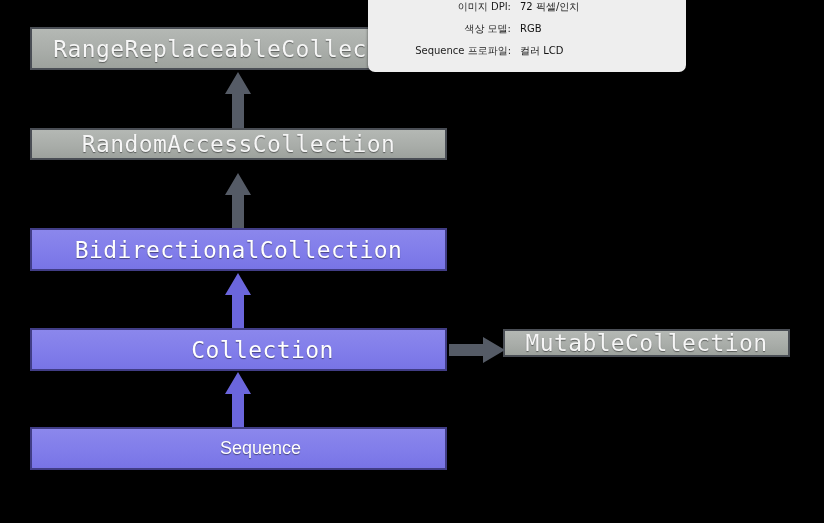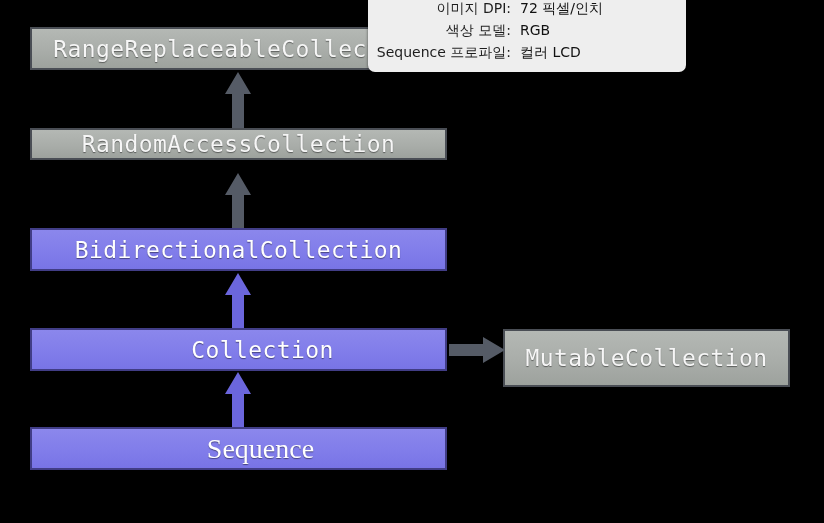--- a/index.html
+++ b/index.html
@@ -47,22 +47,22 @@
     color: #f6f6f6;
   }
 
   .node.purple {
     background: linear-gradient(to bottom, #8b87ec 0%, #817dea 55%, #7874e6 100%);
     border-color: #413d86;
     color: #ffffff;
   }
 
   .node.sans {
-    font-family: Liberation Serif, serif;
-    font-size: 28px;
+    font-family: Liberation Sans, sans-serif;
+    font-size: 18px;
     letter-spacing: 0px;
     padding-left: 44px;
   }
 
   
   .arrow {
     position: absolute;
   }
   .arrow svg { display: block; }
 
@@ -78,21 +78,21 @@
     border-bottom-right-radius: 7px;
     box-shadow: 0 1px 3px rgba(0,0,0,0.55);
     padding-top: 8px;
     box-sizing: border-box;
     font-family: "DejaVu Sans", "Liberation Sans", sans-serif;
   }
   .info-row {
     display: flex;
     align-items: baseline;
     height: 22px;
-    font-size: 14px;
+    font-size: 10px;
     color: #1c1c1c;
   }
   .info-label {
     width: 152px;
     text-align: right;
     padding-right: 9px;
     box-sizing: border-box;
     color: #1d1d1d;
     white-space: nowrap;
   }
@@ -115,21 +115,21 @@
   </div>
 
   <div class="node purple" id="node-2" style="left:30px; top:228px; width:417px; height:43px;">
     <span>BidirectionalCollection</span>
   </div>
 
   <div class="node purple" id="node-3" style="left:30px; top:328px; width:417px; height:43px;padding-left:48px;">
     <span>Collection</span>
   </div>
 
-  <div class="node gray" id="node-4" style="left:503px; top:329px; width:287px; height:58px;">
+  <div class="node gray" id="node-4" style="left:503px; top:329px; width:287px; height:28px;">
     <span>MutableCollection</span>
   </div>
 
   <div class="node purple sans" id="node-5" style="left:30px; top:427px; width:417px; height:43px;">
     <span>Sequence</span>
   </div>
 
   <div class="arrow" style="left:222px; top:72px; width:32px; height:56px;">
     <svg width="32" height="56" viewBox="0 0 32 56">
       <polygon points="16,0 29,22 22,22 22,56 10,56 10,22 3,22" fill="#555b66"></polygon>

